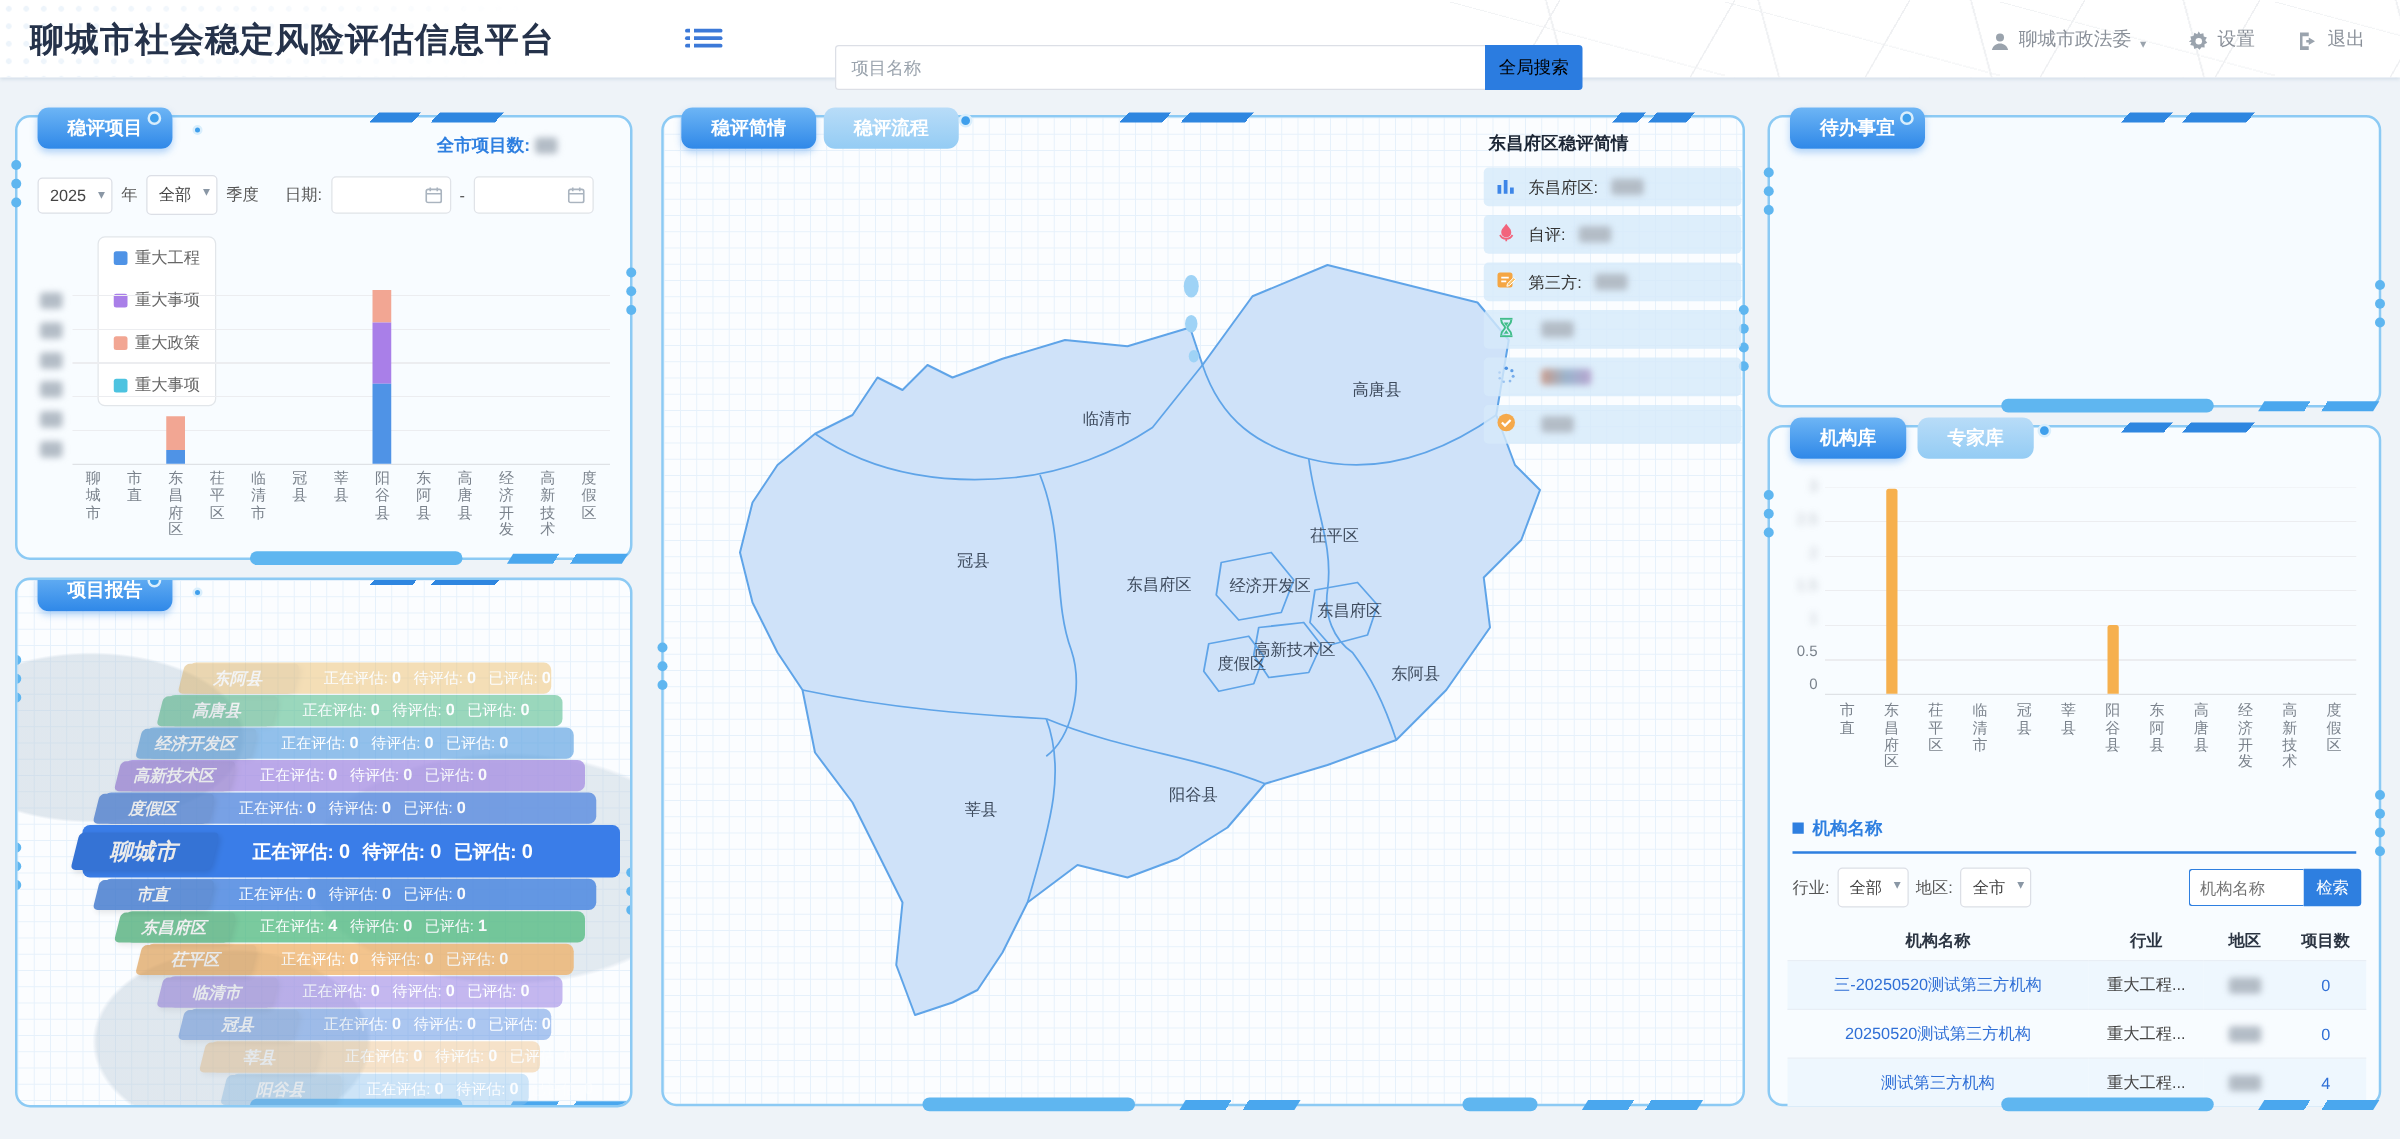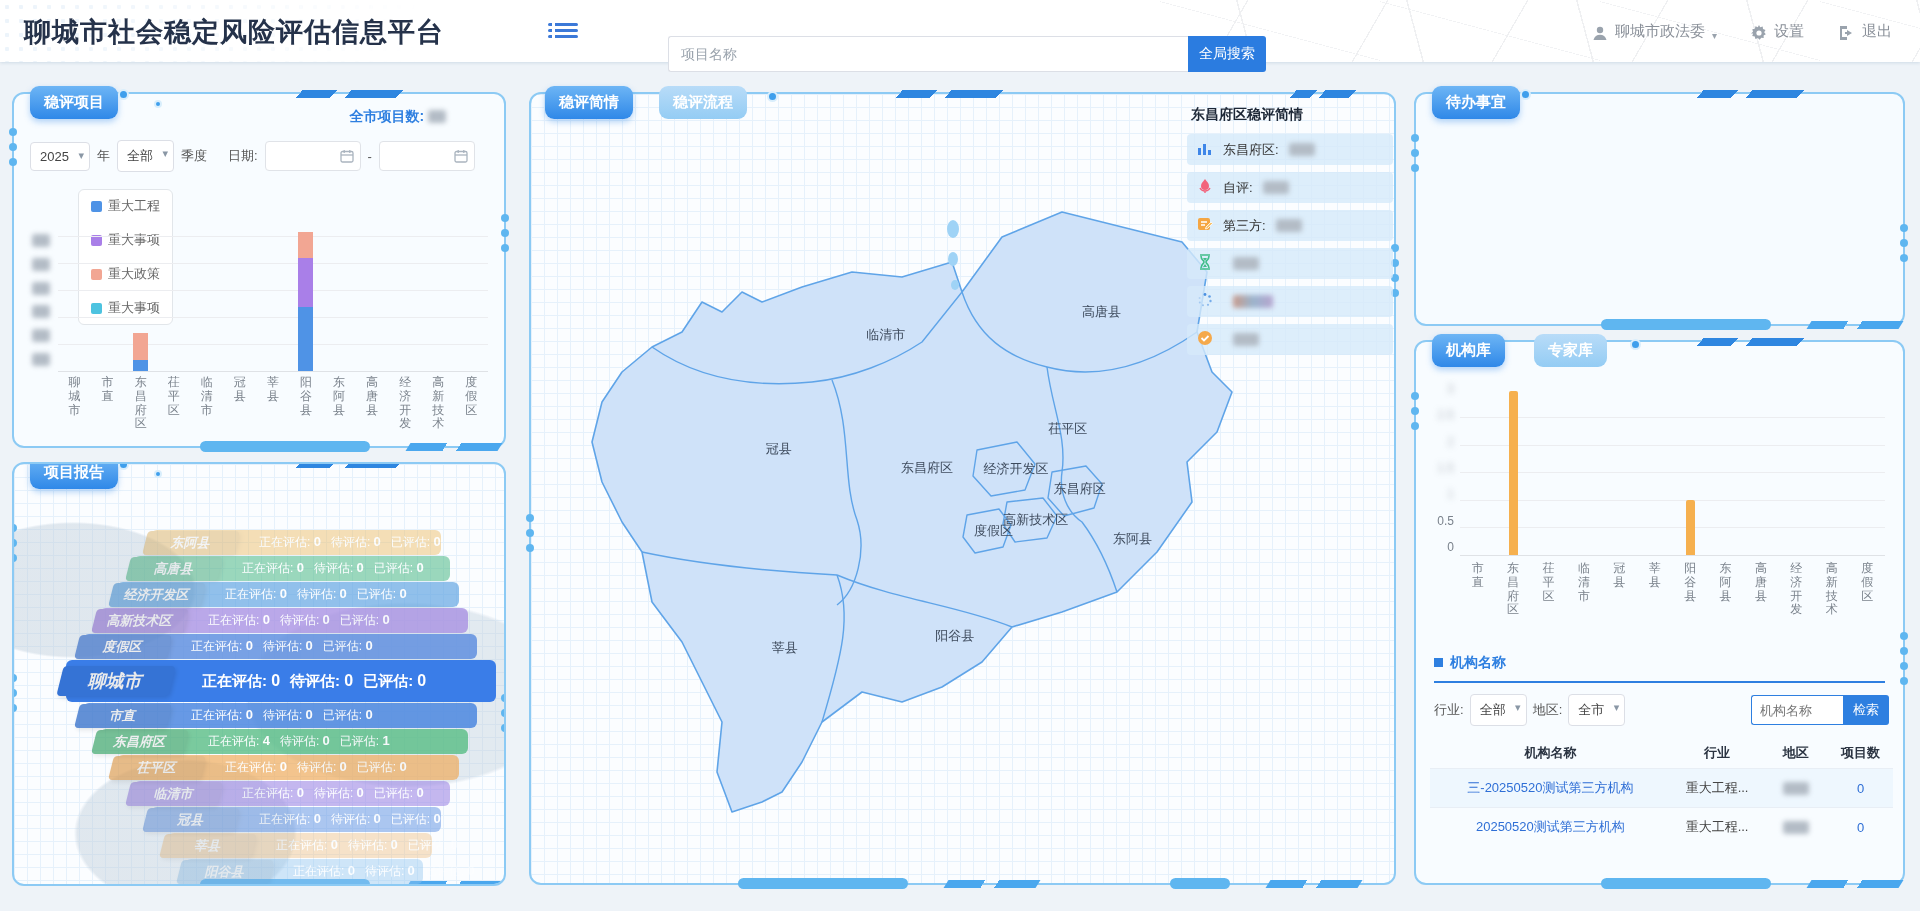--- a/index.html
+++ b/index.html
@@ -18,32 +18,32 @@
       linear-gradient(15deg, transparent 49.7%, #e6e9ec 49.7% 50.3%, transparent 50.3%);
     background-size:170px 62px,140px 62px,220px 62px; }
   .app-title { position:absolute; left:24px; top:14px; font-size:27px; font-weight:bold; color:#25324a; letter-spacing:1px; }
   .hamburger { position:absolute; left:548px; top:20px; width:30px; height:22px; cursor:pointer; }
   .hamburger i { display:block; height:3px; margin:3px 0; border-radius:2px;
     background:linear-gradient(90deg,#3c79d8 0 4px, transparent 4px 7px, #3c79d8 7px 100%); }
   .search-wrap { position:absolute; left:668px; top:36px; width:598px; height:36px; display:flex; }
   .search-wrap input { flex:1; height:36px; border:1px solid #dcdfe6; border-right:none; border-radius:3px 0 0 3px;
     padding:0 12px; font-size:14px; color:#333; outline:none; background:#fff; }
   .search-wrap input::placeholder { color:#9aa3ad; }
-  .search-wrap button { width:78px; height:36px; border:none; background:#2b7ce0; color:#ffffff; font-size:14px;
+  .search-wrap button { width:78px; height:36px; border:none; background:#2b7ce0; color:#000000; font-size:14px;
     border-radius:0 3px 3px 0; cursor:pointer; }
   .header-right { position:absolute; right:28px; top:0; height:62px; display:flex; align-items:center; gap:34px; color:#8a9099; font-size:15px; }
   .header-item { display:flex; align-items:flex-end; gap:7px; cursor:pointer; }
   .header-item svg { display:block; }
   .caret { font-size:10px; color:#9aa3ad; }
 
   
   .panel { position:absolute; border:2px solid #8ccaf4; border-radius:12px; background:#f8fcff; }
   .grid-bg { background-image:linear-gradient(#e6f1fb 1px, transparent 1px), linear-gradient(90deg,#e6f1fb 1px, transparent 1px);
     background-size:13px 13px; background-color:#fbfdff; }
-  .badge { position:absolute; top:-8px; padding:7px 14px; font-size:15px; font-weight:bold; color:#fff;
+  .badge { position:absolute; top:-8px; padding:7px 24px; font-size:15px; font-weight:bold; color:#fff;
     background:linear-gradient(180deg,#6db5f5,#2f88e8); border-radius:9px; box-shadow:0 3px 6px rgba(47,136,232,.35); z-index:5; white-space:nowrap; }
   .badge.inactive { background:linear-gradient(180deg,#b8dcf8,#94ccf4); box-shadow:none; color:#fff; }
   .deco-top { position:absolute; top:-4px; left:57%; width:120px; height:8px; z-index:4;
     background:linear-gradient(105deg, transparent 0 6%, #2e86e0 6% 34%, transparent 34% 46%, #2e86e0 46% 88%, transparent 88%);
     transform:skewX(-32deg); border-radius:2px; }
   .deco-bottom { position:absolute; bottom:-6px; left:38%; width:170px; height:11px; background:#5fb6f0; border-radius:6px; z-index:4; }
   .deco-bottom::after { content:''; position:absolute; right:-130px; top:2px; width:92px; height:8px; transform:skewX(-32deg);
     background:linear-gradient(90deg,#4aa7ee 0 40%, transparent 40% 55%, #4aa7ee 55% 100%); }
   .corner-dot { position:absolute; width:11px; height:11px; border-radius:50%; background:#3f9fec; border:2px solid #d9eefc; z-index:6; }
   .side-dots { position:absolute; display:flex; flex-direction:column; gap:7px; z-index:6; }
@@ -582,15 +582,21 @@
           <td>重大工程...</td>
           <td><span class="blob"></span></td>
           <td class="num">0</td>
         </tr>
         <tr style="border-top: 1px solid rgb(232, 238, 245);">
           <td class="lnk">20250520测试第三方机构</td>
           <td>重大工程...</td>
           <td><span class="blob"></span></td>
           <td class="num">0</td>
         </tr>
+        <tr class="alt" style="border-top: 1px solid rgb(232, 238, 245);">
+          <td class="lnk">测试第三方机构</td>
+          <td>重大工程...</td>
+          <td><span class="blob"></span></td>
+          <td class="num">4</td>
+        </tr>
       </tbody>
   </table>
 </section>
 
 </body></html>

